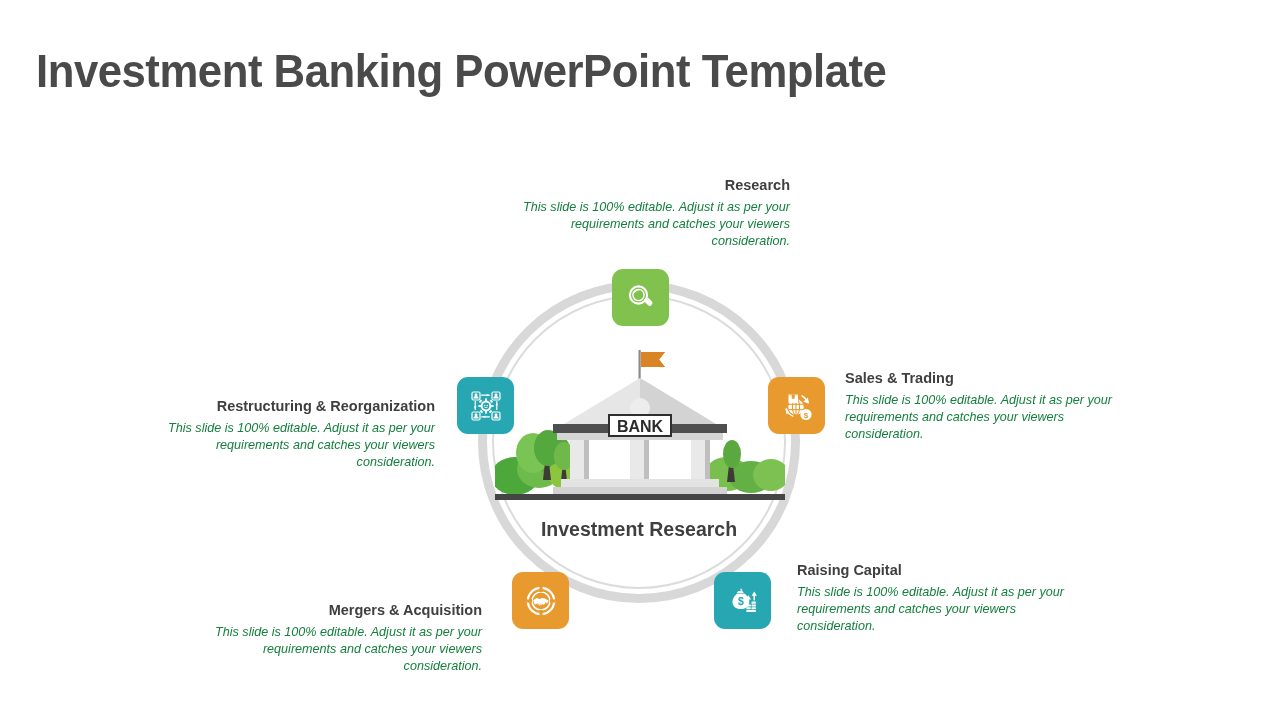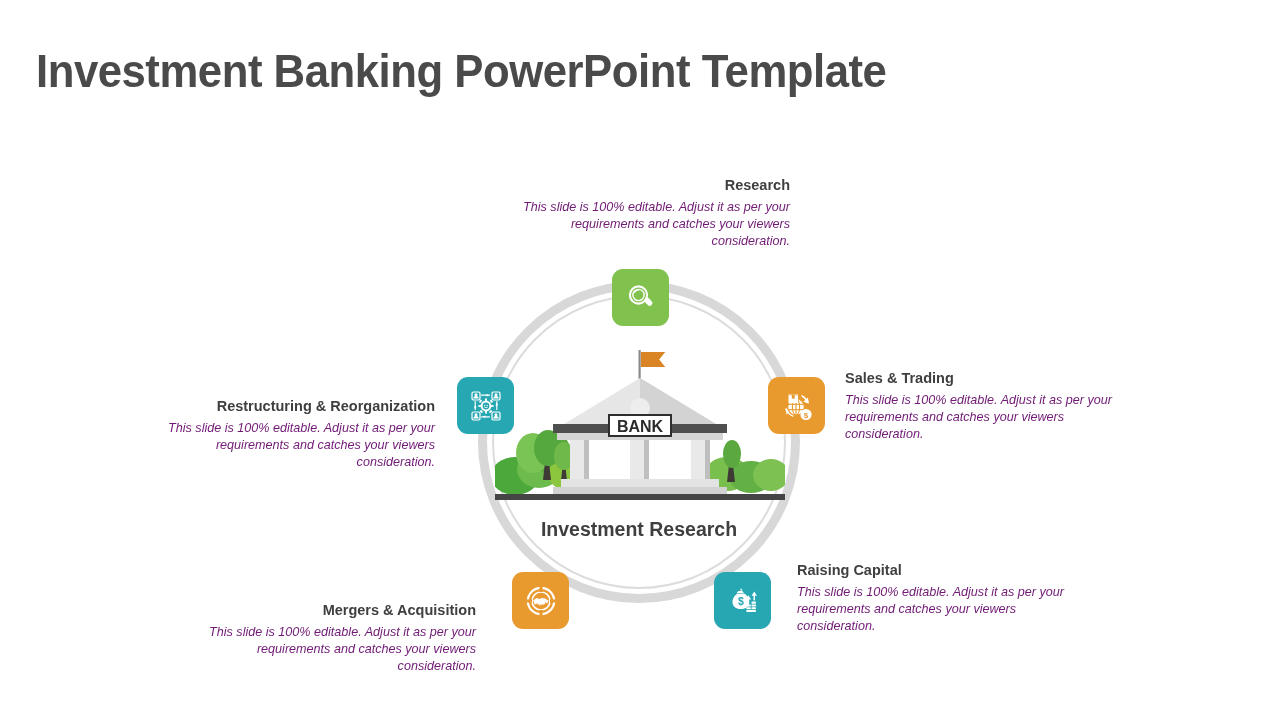--- a/index.html
+++ b/index.html
@@ -105,31 +105,31 @@
   .block .heading {
     font-size: 14.5px;
     font-weight: 700;
     color: #3f3f3f;
     line-height: 1.35;
     margin-bottom: 3px;
   }
   .block .body {
     font-size: 12.6px;
     font-style: italic;
-    color: #701a75;
+    color: #15803d;
     line-height: 1.38;
   }
   .align-right { text-align: right; margin-top: 40px; }
   .align-left  { text-align: left; }
   .align-center{ text-align: right; }
 
   #block-research      { left: 490px; top: 176px; width: 300px; }
   #block-restructuring { left: 145px; top: 357px; width: 290px; }
   #block-sales         { left: 845px; top: 369px; width: 285px; }
-  #block-mergers       { left: 189px; top: 561px; width: 287px; }
+  #block-mergers       { left: 195px; top: 561px; width: 287px; }
   #block-capital       { left: 797px; top: 561px; width: 285px; }
 </style>
 </head>
 <body>
 
 <div id="slide-title">Investment Banking PowerPoint Template</div>
 
 <div id="diagram">
 
   <div class="ring-outer"></div>

